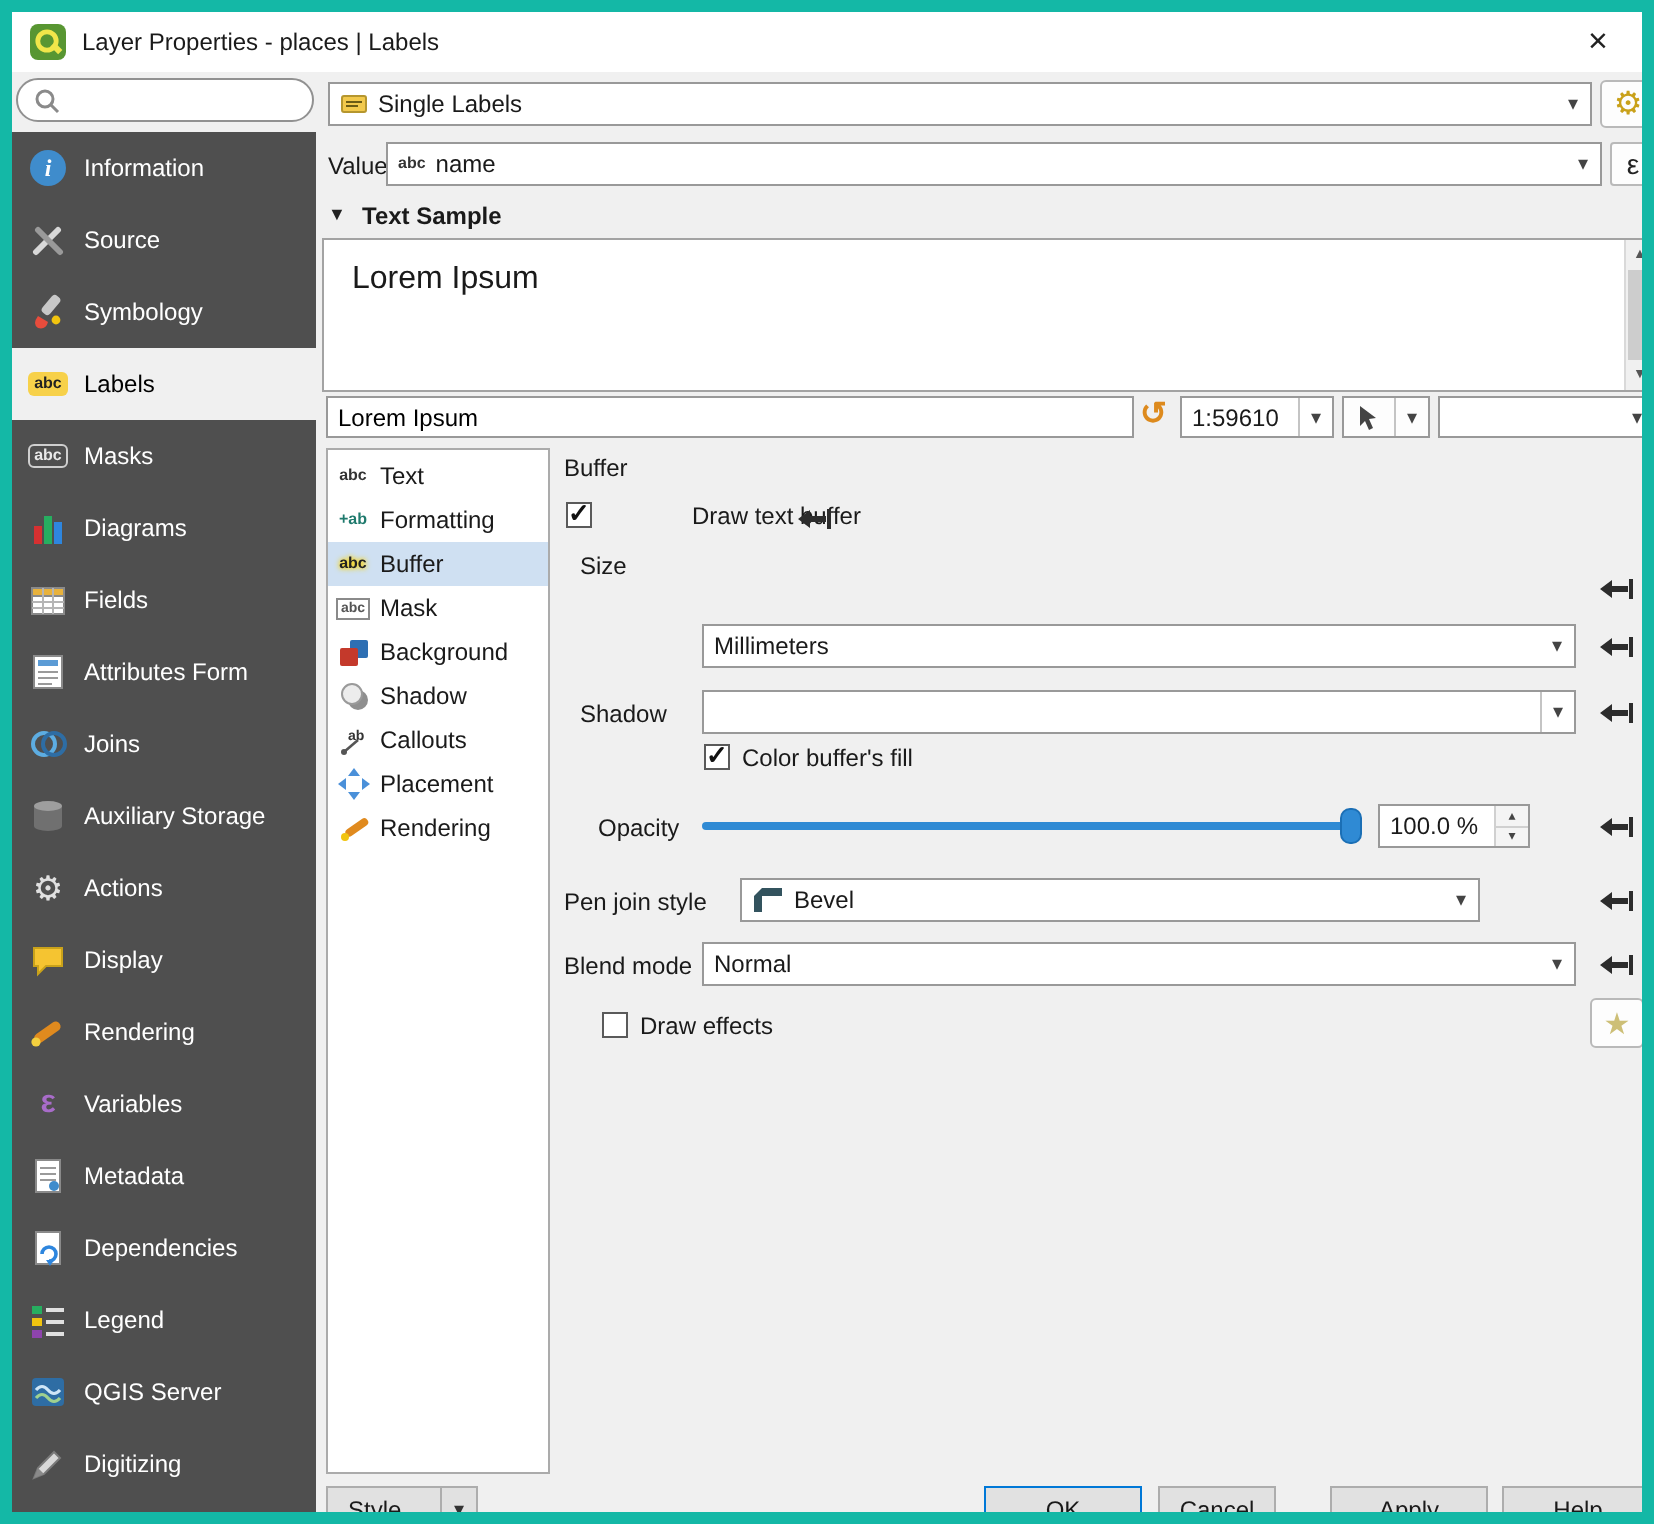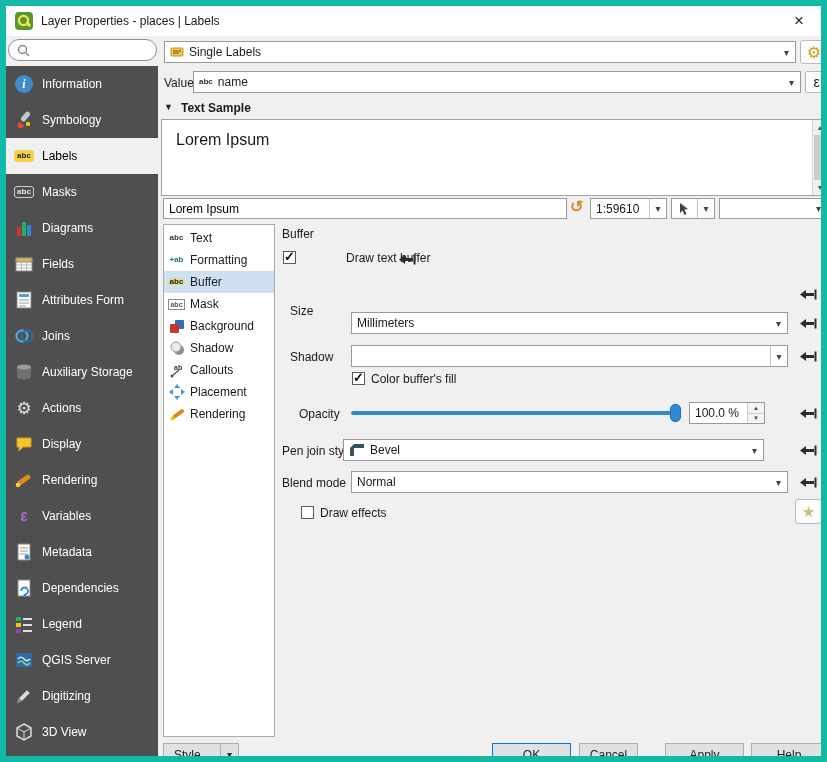--- a/index.html
+++ b/index.html
@@ -101,20 +101,29 @@
   <div class="sidebar">
     <div class="side-item">
       <span class="sicon">
           <span class="ic-info-circle">i</span>
         </span>
       <span>Information</span>
     </div>
     <div class="side-item">
       <span class="sicon">
         <svg width="20" height="20">
+            <line x1="4" y1="16" x2="15" y2="5" stroke="#d8d8d8" stroke-width="3" stroke-linecap="round"></line>
+            <line x1="5" y1="5" x2="16" y2="16" stroke="#9a9a9a" stroke-width="3" stroke-linecap="round"></line>
+          </svg>
+      </span>
+      <span>Source</span>
+    </div>
+    <div class="side-item">
+      <span class="sicon">
+        <svg width="20" height="20">
             <rect x="9" y="1" width="5" height="11" rx="2" transform="rotate(40 11.5 6.5)" fill="#c8c8c8"></rect>
             <path d="M5 12 q-3 4 0 6 q4 1 5 -3 Z" fill="#e74c3c"></path>
             <circle cx="14" cy="14" r="2.2" fill="#f1c40f"></circle>
           </svg>
       </span>
       <span>Symbology</span>
     </div>
     <div class="side-item selected">
       <span class="sicon">
           <span class="ic-abc-yellow">abc</span>
@@ -412,21 +421,21 @@
       <span class="ck">✓</span>
     </span>
   <span class="label" style="left:296px; top:245px;margin-left:44px;">Draw text buffer</span>
   <span class="ddbtn" style="left:388px; top:243px;">
     <svg width="19" height="15" viewBox="0 0 19 15">
         <path d="M2 7.5 L8 3 V6 H16 V9 H8 V12 Z" fill="#2c2c2c"></path>
         <rect x="16.5" y="2.5" width="2" height="10" fill="#2c2c2c"></rect>
       </svg>
   </span>
 
-  <span class="label" style="left:284px; top:298px;">Size</span>
+  <span class="label" style="left:284px; top:270px;">Size</span>
   <span class="ddbtn" style="left:789px; top:278px;">
     <svg width="19" height="15" viewBox="0 0 19 15">
         <path d="M2 7.5 L8 3 V6 H16 V9 H8 V12 Z" fill="#2c2c2c"></path>
         <rect x="16.5" y="2.5" width="2" height="10" fill="#2c2c2c"></rect>
       </svg>
   </span>
 
   <div class="combo" style="left:345px; top:306px; width:437px;">
     <span>Millimeters</span>
     <span class="combo-arrow">▾</span>
@@ -468,21 +477,21 @@
       </span>
   </div>
   <span class="ddbtn" style="left:789px; top:397px;">
     <svg width="19" height="15" viewBox="0 0 19 15">
         <path d="M2 7.5 L8 3 V6 H16 V9 H8 V12 Z" fill="#2c2c2c"></path>
         <rect x="16.5" y="2.5" width="2" height="10" fill="#2c2c2c"></rect>
       </svg>
   </span>
 
   <span class="label" style="left:276px; top:438px;">Pen join style</span>
-  <div class="combo" style="left:337px; top:433px; width:421px;">
+  <div class="combo" style="left:364px; top:433px; width:370px;">
     <span style="display:flex;">
       <svg width="16" height="14">
           <path d="M1 13 V5 L5 1 H15 V5 H5 V13 Z" fill="#33535e"></path>
         </svg>
     </span>
     <span>Bevel</span>
     <span class="combo-arrow">▾</span>
   </div>
   <span class="ddbtn" style="left:789px; top:434px;">
     <svg width="19" height="15" viewBox="0 0 19 15">

